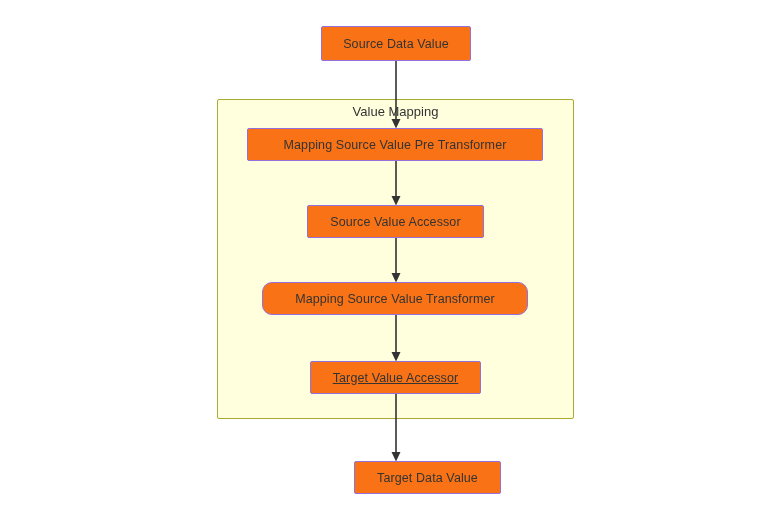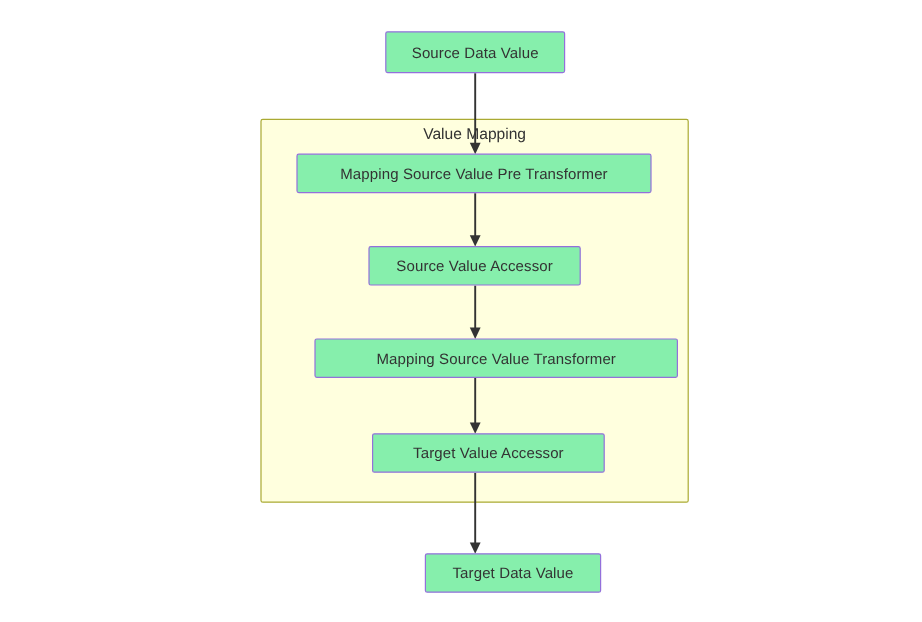--- a/index.html
+++ b/index.html
@@ -41,36 +41,36 @@
     text-align: center;
     font-size: 13px;
     color: #333333;
     line-height: 16px;
     white-space: nowrap;
   }
   
   .node {
     position: absolute;
     box-sizing: border-box;
-    background: #86efac;
+    background: #f97316;
     border: 1px solid #9370db;
     border-radius: 2px;
     display: flex;
     align-items: center;
     justify-content: center;
     color: #333333;
     font-size: 12.5px;
     white-space: nowrap;
     letter-spacing: 0.1px;
   }
   #node-source-data-value   { left: 321px; top: 26px;  width: 150px; height: 35px; }
   #node-pre-transformer     { left: 247px; top: 128px; width: 296px; height: 33px; }
   #node-source-accessor     { left: 307px; top: 205px; width: 177px; height: 33px; }
-  #node-transformer         { left: 262px; top: 282px; width: 303px; height: 33px; }
-  #node-target-accessor     { left: 310px; top: 361px; width: 194px; height: 33px; }
+  #node-transformer         { left: 262px; top: 282px; width: 266px; height: 33px; border-radius: 10px; }
+  #node-target-accessor     { left: 310px; top: 361px; width: 171px; height: 33px; text-decoration: underline; }
   #node-target-data-value   { left: 322px; top: 461px; width: 147px; height: 33px; margin-left: 32px; }
 
   
   #edges {
     position: absolute;
     left: 0;
     top: 0;
     width: 768px;
     height: 518px;
     pointer-events: none;

